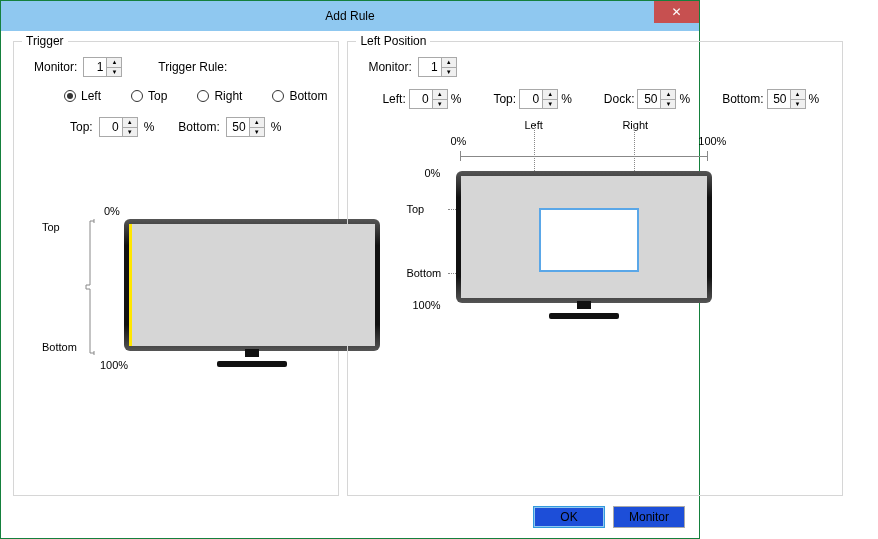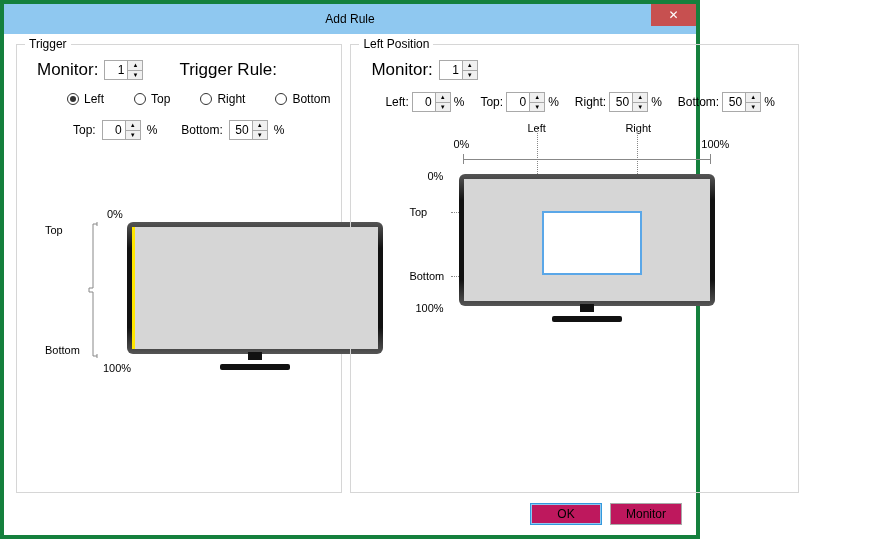--- a/index.html
+++ b/index.html
@@ -1,25 +1,25 @@
 <!DOCTYPE html>
 <html><head>
 <meta charset="utf-8">
 <style>
   * { box-sizing: border-box; margin: 0; padding: 0; }
   body { font-family: "Segoe UI", Tahoma, sans-serif; font-size: 12px; background: #fff; }
-  .window { width: 700px; height: 539px; border: 4px solid #15803d; background: #fff; display: flex; flex-direction: column; }
+  .window { width: 700px; height: 539px; border: 1px solid #15803d; background: #fff; display: flex; flex-direction: column; }
   .titlebar { height: 30px; background: #8fc8f0; display: flex; align-items: center; justify-content: center; position: relative; }
   .titlebar .title { font-size: 12px; color: #000; }
   .close-btn { position: absolute; right: 0; top: 0; width: 45px; height: 22px; background: #c75050; color: #fff; display: flex; align-items: center; justify-content: center; font-size: 12px; cursor: pointer; }
   .content { flex: 1; display: flex; padding: 10px 12px 0 12px; gap: 8px; }
   .panel { flex: 1; border: 1px solid #d6d6d6; position: relative; padding: 15px 11px 10px 10px; display: flex; flex-direction: column; }
   .panel-legend { position: absolute; top: -8px; left: 8px; background: #fff; padding: 0 4px; font-size: 12px; }
   .row { display: flex; align-items: center; gap: 6px; margin-bottom: 12px; }
-  .row label { font-size: 17px; }
+  .row label { font-size: 12px; }
   .num-spin { display: inline-flex; align-items: stretch; border: 1px solid #a9a9a9; background: #fff; height: 20px; }
   .num-spin input { width: 22px; border: none; font-size: 12px; text-align: right; padding: 0 3px; outline: none; }
   .num-spin .spin-btns { display: flex; flex-direction: column; width: 15px; border-left: 1px solid #a9a9a9; }
   .num-spin .spin-btns .s { flex: 1; display: flex; align-items: center; justify-content: center; font-size: 6px; line-height: 1; background: #f0f0f0; cursor: pointer; }
   .num-spin .spin-btns .s:first-child { border-bottom: 1px solid #a9a9a9; }
   select { height: 20px; border: 1px solid #a9a9a9; font-size: 12px; padding: 0 2px; background: #fff; }
   .radios { display: flex; gap: 30px; padding-left: 40px; margin-bottom: 14px; }
   .radio-item { display: flex; align-items: center; gap: 5px; font-size: 12px; cursor: pointer; }
   .radio-dot { width: 12px; height: 12px; border: 1px solid #333; border-radius: 50%; display: inline-flex; align-items: center; justify-content: center; }
   .radio-dot.sel::after { content: ""; width: 6px; height: 6px; border-radius: 50%; background: #333; }
@@ -58,23 +58,23 @@
   .monitor { width: 256px; height: 148px; position: relative; }
   .mon-body { width: 256px; height: 132px; border-radius: 6px; background: linear-gradient(#555,#111 20%,#111 80%,#555); padding: 5px; }
   .mon-screen { width: 100%; height: 100%; background: #d6d6d6; position: relative; }
   .mon-stand { position: absolute; left: 50%; transform: translateX(-50%); bottom: -2px; width: 70px; height: 14px; }
   .mon-stand::before { content: ""; position: absolute; left: 28px; top: -6px; width: 14px; height: 8px; background: #111; }
   .mon-stand::after { content: ""; position: absolute; left: 0; bottom: 2px; width: 70px; height: 6px; background: #111; border-radius: 2px; }
   .edge-highlight { position: absolute; left: 0; top: 0; width: 3px; height: 100%; background: #ffe600; }
   .dock-rect { position: absolute; background: #fff; border: 2px solid #5aa7e8; }
 
   .footer { display: flex; justify-content: flex-end; gap: 8px; padding: 10px 14px; }
-  .btn { min-width: 72px; height: 22px; border: 1px solid #a9a9a9; background: #be185d; font-size: 12px; cursor: pointer; }
+  .btn { min-width: 72px; height: 22px; border: 1px solid #a9a9a9; background: #1d4ed8; font-size: 12px; cursor: pointer; }
   .btn.default { border: 1px solid #3399dd; box-shadow: 0 0 0 1px #8fc8f0 inset; }
-  .dock-row { display: flex; align-items: center; gap: 4px; flex-wrap: nowrap; padding-left: 24px; }
+  .dock-row { display: flex; align-items: center; gap: 20px; flex-wrap: nowrap; padding-left: 24px; }
   .dock-row .grp { display: flex; align-items: center; gap: 3px; margin-right: 12px; }
 </style>
 </head>
 <body>
 
 <div class="window">
   <div class="titlebar">
     <span class="title">Add Rule</span>
     <div class="close-btn">
       <span>✕</span>
@@ -193,21 +193,21 @@
           <span class="num-spin">
             <input value="0" style="">
             <span class="spin-btns">
                 <span class="s">▲</span>
                 <span class="s">▼</span>
               </span>
           </span>
           <span>%</span>
         </span>
         <span class="grp">
-          <label>Right:</label>
+          <label>Dock:</label>
           <span class="num-spin">
             <input value="50" style="">
             <span class="spin-btns">
                 <span class="s">▲</span>
                 <span class="s">▼</span>
               </span>
           </span>
           <span>%</span>
         </span>
         <span class="grp">

